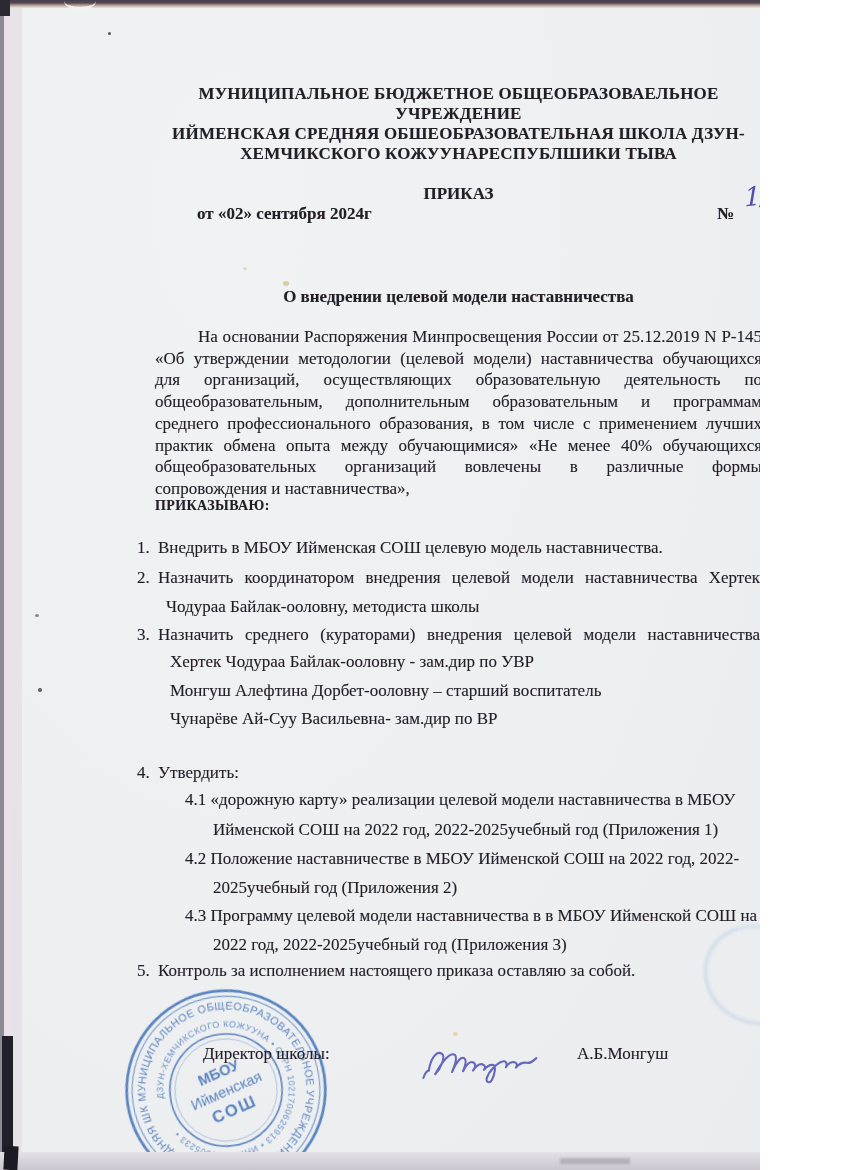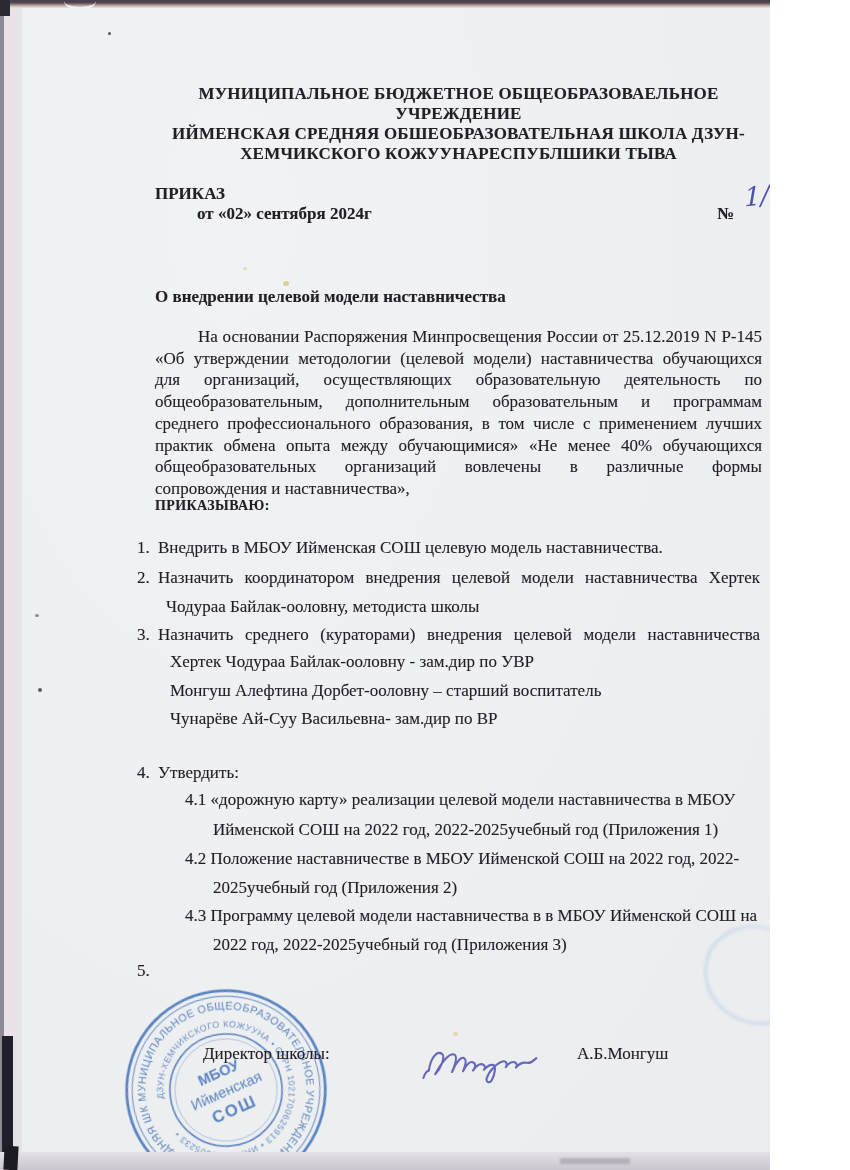--- a/index.html
+++ b/index.html
@@ -3,21 +3,20 @@
 <meta charset="utf-8">
 <style>
   html,body{margin:0;padding:0;}
   body{width:850px;height:1170px;overflow:hidden;}
   .scan{
     position:relative;width:760px;height:1170px;overflow:hidden;
     background:
       radial-gradient(ellipse at 30% 18%, #f0f2f3 0%, #edeff1 55%, #eaecee 100%);
     font-family:"Liberation Serif", serif;
     color:#1f1f24;
-    padding-left:10px;
   }
   
   .edge{position:absolute;pointer-events:none;}
   .edge-top{left:0;top:0;width:850px;height:8px;
     background:linear-gradient(180deg,#43404a 0%,#554650 35%,#9f8b90 60%,#cfc2ae 80%,#e6e3e1 100%);}
   .edge-top-arc{left:64px;top:-8px;width:32px;height:15px;border-radius:50%;
     border:0 solid transparent;border-bottom:3px solid #f4f2ef;}
   .corner-tl{left:0;top:0;width:10px;height:16px;background:#2b2931;}
   .corner-tr{left:826px;top:0;width:24px;height:11px;background:#17161d;}
   .edge-left-line{left:0;top:0;width:4px;height:1170px;background:#8d8a96;}
@@ -35,21 +34,21 @@
   .sp2{left:35px;top:614px;width:4px;height:3px;background:#8a8790;}
   .sp3{left:38px;top:688px;width:4px;height:4px;background:#5d5a64;}
   .sp4{left:774px;top:1139px;width:5px;height:4px;background:#4d4a53;transform:rotate(30deg);}
   .sp5{left:283px;top:281px;width:6px;height:5px;background:#d8c387;opacity:.8;}
   .sp6{left:243px;top:267px;width:4px;height:3px;background:#e0cf9a;opacity:.7;}
   .sp7{left:453px;top:1032px;width:5px;height:4px;background:#e3cf92;opacity:.8;}
   
   .t{position:absolute;line-height:20px;font-size:17px;
      text-shadow:.4px 0 0 rgba(150,60,60,.18), -.4px 0 0 rgba(60,60,150,.18);}
   .b{font-weight:bold;}
-  .ctr{left:155px;width:607px;}
+  .ctr{left:155px;width:607px;text-align:center;}
   .jl{text-align:justify;text-align-last:justify;}
   .org{left:155px;top:84px;width:607px;text-align:center;font-weight:bold;
        font-size:17px;line-height:20px;letter-spacing:.2px;}
   .mk{position:absolute;left:-21px;}
   .ln{left:158px;width:602px;}
   .hand{font-family:"DejaVu Serif", serif;font-style:italic;color:#4d4fb2;
         text-shadow:none;}
   .docnum{left:744px;top:184px;font-size:26px;transform:rotate(-7deg) skewX(-6deg);}
   
   .stamp{position:absolute;left:108px;top:972px;width:236px;height:236px;
@@ -110,20 +109,21 @@
     <span>Утвердить:</span>
   </div>
   <div class="t" style="left:185px;top:790px;width:580px">4.1 «дорожную карту» реализации целевой модели наставничества в МБОУ</div>
   <div class="t" style="left:213px;top:820px;width:552px">Ийменской СОШ на 2022 год, 2022-2025учебный год (Приложения 1)</div>
   <div class="t" style="left:185px;top:849px;width:580px">4.2 Положение наставничестве в  МБОУ Ийменской СОШ на 2022 год, 2022-</div>
   <div class="t" style="left:213px;top:878px;width:552px">2025учебный год (Приложения 2)</div>
   <div class="t" style="left:185px;top:906px;width:580px">4.3 Программу целевой модели наставничества в в  МБОУ Ийменской СОШ на</div>
   <div class="t" style="left:213px;top:935px;width:552px">2022 год, 2022-2025учебный год (Приложения 3)</div>
   <div class="t ln" style="top:961px">
     <span class="mk">5.</span>
+    <span>Контроль за исполнением настоящего приказа оставляю за собой.</span>
   </div>
 
   <div class="t role">Директор школы:</div>
   <div class="t name">А.Б.Монгуш</div>
 
   <svg class="sig" viewBox="0 0 125 64" aria-label="Монгуш">
     <g fill="none" stroke-linecap="round" stroke-linejoin="round" stroke-width="2.1" stroke="#4d4fb2" opacity=".85">
       <path d="M4,50 C6,45 8,43 10,43 C12,32 19,23 24,27 C28,30 22,42 16,47 C25,33 33,26 37,29 C40,32 35,42 33,46 C37,37 43,31 46,33 C49,35 46,42 44,46 C48,39 52,36 55,38 C58,40 56,44 54,46 C58,41 62,39 65,41 C67,43 66,45 65,46 C68,43 72,41 75,42 C77,43 76,51 72,57 C70,60 66,59 67,55 C70,47 79,40 84,39 C88,38 89,42 87,45 C90,41 94,39 97,41 C99,43 98,45 97,46 C100,43 104,41 108,42 C112,43 114,41 118,38"></path>
     </g>
   </svg>

